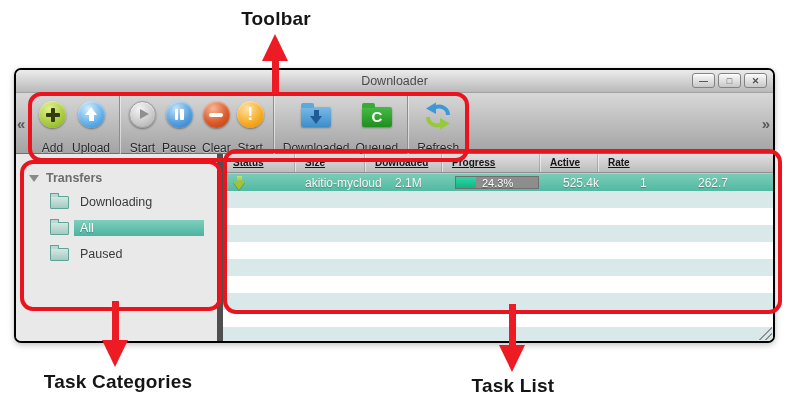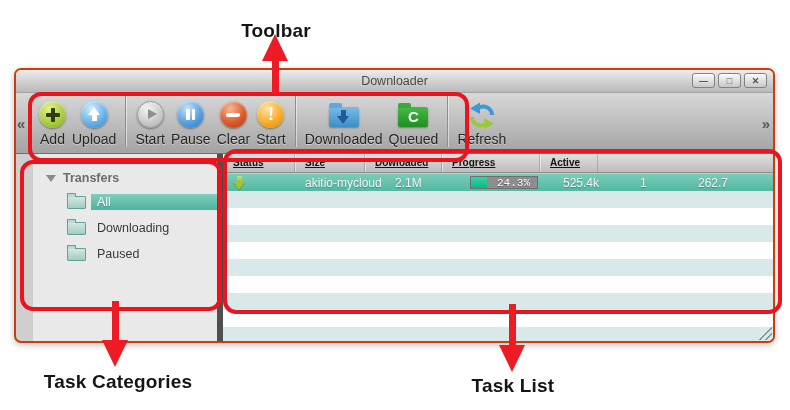--- a/index.html
+++ b/index.html
@@ -18,21 +18,21 @@
     z-index:45;pointer-events:none;background:transparent;
   }
   .ann-shaft{position:absolute;width:7px;background:#ed1c24;z-index:55;}
   .ann-head{position:absolute;width:0;height:0;z-index:55;}
   .head-up{border-left:13px solid transparent;border-right:13px solid transparent;border-bottom:27px solid #ed1c24;}
   .head-down{border-left:13px solid transparent;border-right:13px solid transparent;border-top:27px solid #ed1c24;}
 
   
   .window{
     position:absolute;left:14px;top:68px;width:761px;height:275px;
-    border:2px solid #c2410c;border-radius:7px;background:#cfcfcf;
+    border:2px solid #000000;border-radius:7px;background:#cfcfcf;
     box-shadow:0 2px 6px rgba(0,0,0,.25);box-sizing:border-box;overflow:hidden;
     z-index:10;
   }
   .titlebar{
     height:22px;background:linear-gradient(#ececec,#b9b9b9);
     border-bottom:1px solid #a2a2a2;position:relative;
   }
   .title-text{
     position:absolute;left:0;right:0;top:4px;text-align:center;
     font-size:12.5px;color:#4a4a4a;
@@ -56,21 +56,21 @@
     color:#585858;font-size:15px;font-weight:bold;z-index:5;
   }
   .chev-l{left:1px;} .chev-r{right:3px;}
   .tgroup{display:flex;padding:6px 6px 0 6px;}
   .tgroup + .tgroup{
     border-left:1px solid #8d8d8d;box-shadow:inset 1px 0 0 rgba(255,255,255,.5);
   }
   .titem{display:flex;flex-direction:column;align-items:center;margin:0 3px;}
   .ticonwrap{height:31px;display:flex;align-items:center;justify-content:center;}
   .tlabel{
-    font-size:14px;color:#262626;margin-top:1px;white-space:nowrap;
+    font-size:12px;color:#262626;margin-top:11px;white-space:nowrap;
     text-shadow:0 1px 0 rgba(255,255,255,.45);
   }
   .circ{
     width:27px;height:27px;border-radius:50%;position:relative;
     box-shadow:0 1px 2px rgba(0,0,0,.4), inset 0 1px 2px rgba(255,255,255,.55);
   }
   .ic-add{background:radial-gradient(circle at 38% 28%,#e4f08c,#a9cb3f 58%,#82a81f);}
   .ic-add .bar-h,.ic-add .bar-v{position:absolute;background:#333b10;border-radius:1px;}
   .ic-add .bar-h{width:14px;height:4px;left:6.5px;top:11.5px;}
   .ic-add .bar-v{width:4px;height:14px;left:11.5px;top:6.5px;}
@@ -98,21 +98,21 @@
   .f-green{background:linear-gradient(#46ba46,#1e8f20);}
   .f-green::before{background:#37aa37;}
   .dl-stem{position:absolute;left:12.5px;top:3px;width:5px;height:7px;background:#1d5c94;}
   .dl-tri{position:absolute;left:8.5px;top:9px;width:0;height:0;
     border-left:6.5px solid transparent;border-right:6.5px solid transparent;border-top:8px solid #1d5c94;}
   .seed-glyph{position:absolute;left:0;top:1px;width:30px;text-align:center;
     color:#fff;font-weight:bold;font-size:15px;line-height:18px;}
   .ic-refresh{width:30px;height:30px;margin-top:2px;}
   
   .content{position:absolute;left:0;right:0;top:84px;bottom:0;}
-  .sidebar{position:absolute;left:17px;top:0;bottom:0;width:201px;background:#e9e9e9;}
+  .sidebar{position:absolute;left:0;top:0;bottom:0;width:201px;background:#e9e9e9;}
   .tree{padding-top:13px;}
   .tree-root{display:flex;align-items:center;height:22px;padding-left:13px;}
   .tri-down{width:0;height:0;border-left:5px solid transparent;border-right:5px solid transparent;
     border-top:7px solid #8a8a8a;margin-right:7px;}
   .tree-root-label{color:#6d6d6d;font-weight:bold;font-size:12.5px;}
   .tree-item{display:flex;align-items:center;height:26px;padding-left:34px;}
   .folder-sm{width:17px;height:11px;background:linear-gradient(#d5e6e2,#a3cbc2);
     border:1px solid #5fa296;border-radius:1px;position:relative;margin-right:5px;flex:0 0 auto;}
   .folder-sm::before{content:"";position:absolute;top:-4px;left:-1px;width:7px;height:3px;
     background:#bcd8d2;border:1px solid #5fa296;border-bottom:none;border-radius:1px 1px 0 0;}
@@ -139,33 +139,33 @@
   .cell{font-size:12px;color:#f7f7f7;padding-left:10px;box-sizing:border-box;
     text-shadow:0 1px 1px rgba(0,0,0,.28);white-space:nowrap;overflow:hidden;}
   .r-lb{background:#d9e9e9;} .r-w{background:#ffffff;}
   .status-arrow{position:relative;width:12px;height:14px;margin-left:10px;
     filter:drop-shadow(0 1px 0 rgba(0,0,0,.25));}
   .sa-stem{position:absolute;left:3.5px;top:0;width:5px;height:7px;
     background:linear-gradient(#cfe06a,#93bb2a);}
   .sa-tri{position:absolute;left:0;top:6px;width:0;height:0;
     border-left:6px solid transparent;border-right:6px solid transparent;
     border-top:8px solid #a2c433;}
-  .pbar{position:relative;width:68px;height:13px;background:#8d8d8d;
-    border:1px solid #6f6f6f;box-sizing:border-box;margin-left:15px;font-family:Liberation Mono, monospace;}
+  .pbar{position:relative;width:84px;height:13px;background:#8d8d8d;
+    border:1px solid #6f6f6f;box-sizing:border-box;margin-left:0;}
   .pfill{position:absolute;left:0;top:0;bottom:0;background:linear-gradient(#2bd9a7,#15b285);}
   .ptext{position:absolute;left:26px;top:0;font-size:11px;line-height:12px;color:#fff;
     text-shadow:0 1px 1px rgba(0,0,0,.4);}
   .resize-grip{position:absolute;right:1px;bottom:1px;width:14px;height:14px;
     background:repeating-linear-gradient(135deg,transparent 0 2.5px,#8f8f8f 2.5px 4px);
     clip-path:polygon(100% 0,100% 100%,0 100%);}
 </style>
 </head>
 <body>
 
-<div class="ann-label" style="left:226px;top:20px;width:100px;">Toolbar</div>
+<div class="ann-label" style="left:226px;top:8px;width:100px;">Toolbar</div>
 <div class="ann-head head-up" style="left:262px;top:34px;"></div>
 <div class="ann-shaft" style="left:272px;top:60px;height:34px;"></div>
 
 <div class="ann-label" style="left:28px;top:371px;width:180px;">Task Categories</div>
 <div class="ann-shaft" style="left:112px;top:301px;height:40px;"></div>
 <div class="ann-head head-down" style="left:102px;top:340px;"></div>
 
 <div class="ann-label" style="left:428px;top:375px;width:170px;">Task List</div>
 <div class="ann-shaft" style="left:509px;top:304px;height:42px;"></div>
 <div class="ann-head head-down" style="left:499px;top:345px;"></div>
@@ -278,46 +278,47 @@
   </div>
 
   <div class="content">
 
     <div class="sidebar">
       <div class="tree">
         <div class="tree-root">
           <span class="tri-down"></span>
           <span class="tree-root-label">Transfers</span>
         </div>
+        <div class="tree-item">
+          <span class="folder-sm"></span>
+          <span class="tree-item-label">Downloading</span>
+        </div>
         <div class="tree-item selected">
           <span class="folder-sm"></span>
           <span class="tree-item-label">All</span>
-        </div>
-        <div class="tree-item">
-          <span class="folder-sm"></span>
-          <span class="tree-item-label">Downloading</span>
         </div>
         <div class="tree-item">
           <span class="folder-sm"></span>
           <span class="tree-item-label">Paused</span>
         </div>
       </div>
     </div>
 
     <div class="splitter">
       <div class="splitter-handle"></div>
     </div>
 
     <div class="table">
       <div class="thead">
         <div class="th c-status">Status</div>
         <div class="th c-size">Size</div>
         <div class="th c-dow">Dowloaded</div>
         <div class="th c-prog">Progress</div>
         <div class="th c-act">Active</div>
+        <div class="th c-rate" style="border-right:none;">Rate</div>
       </div>
 
       <div class="row selected">
         <div class="c-status" style="display:flex;align-items:center;">
           <span class="status-arrow">
               <span class="sa-stem"></span>
               <span class="sa-tri"></span>
             </span>
         </div>
         <div class="cell c-file">akitio-mycloud</div>

